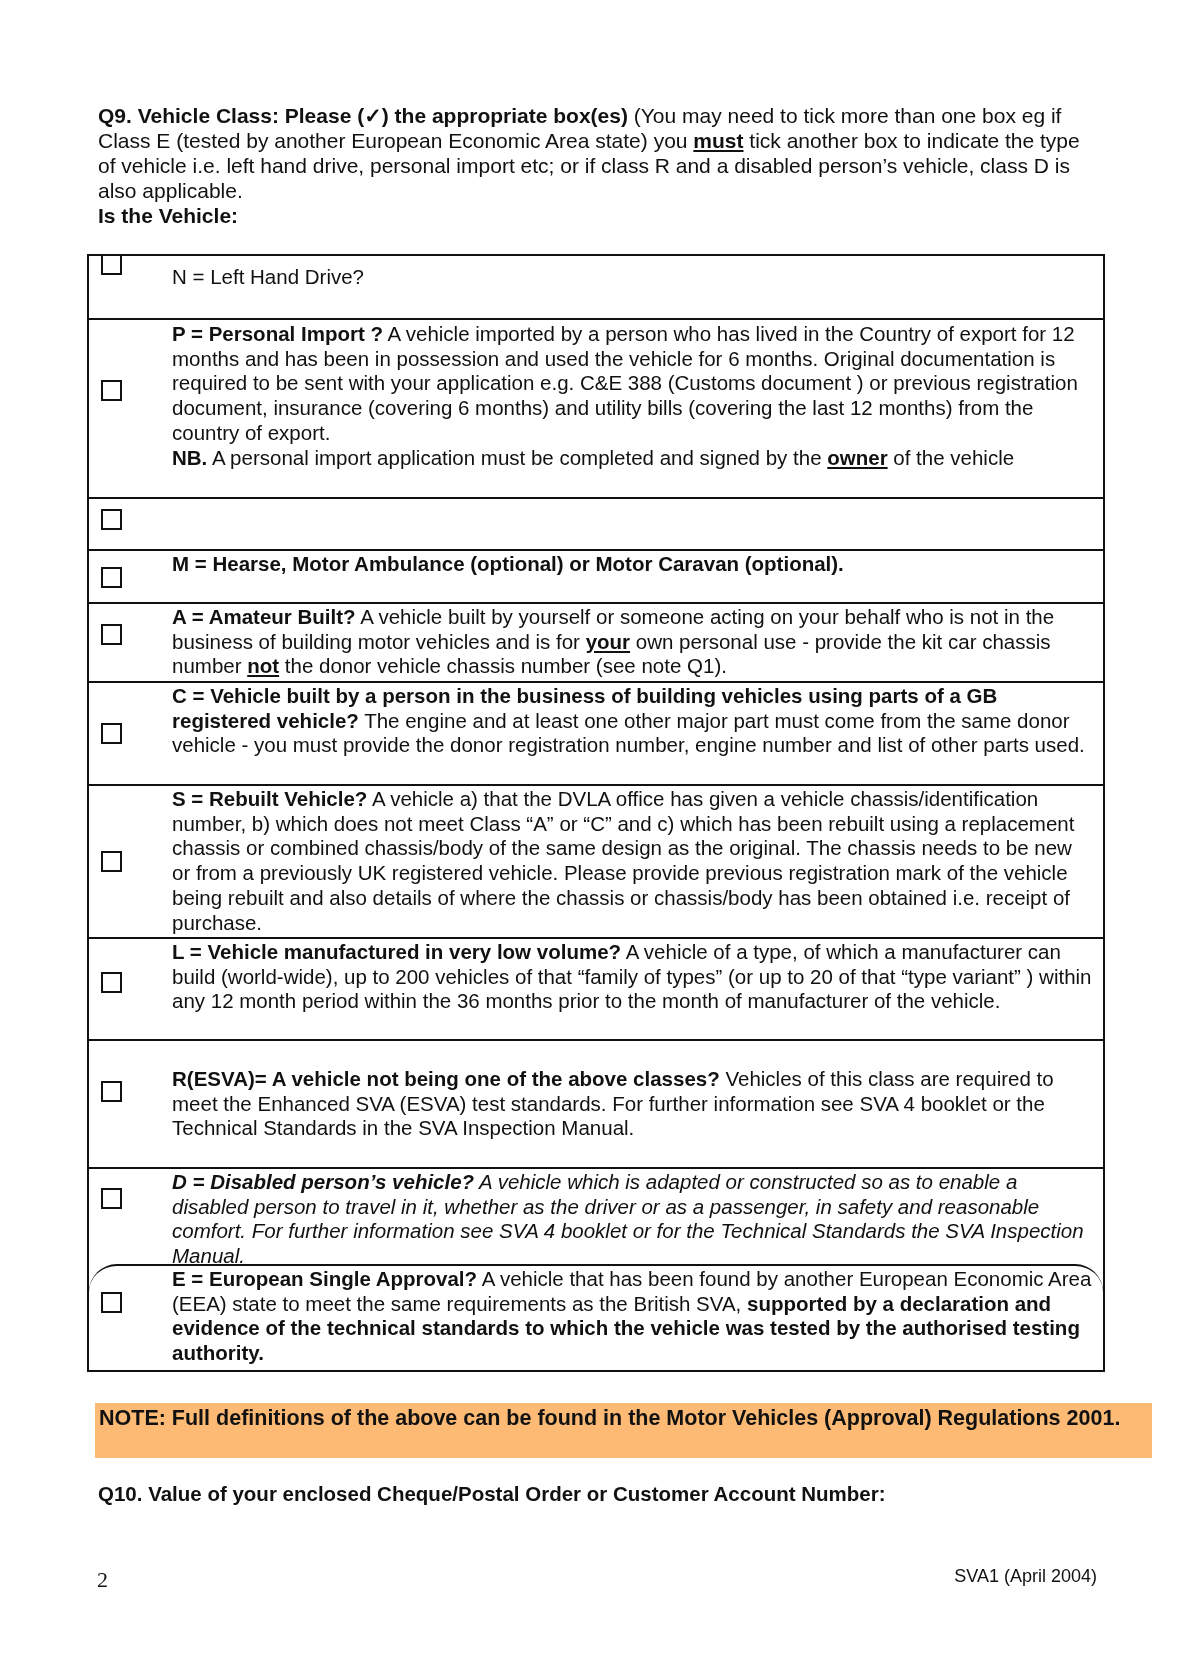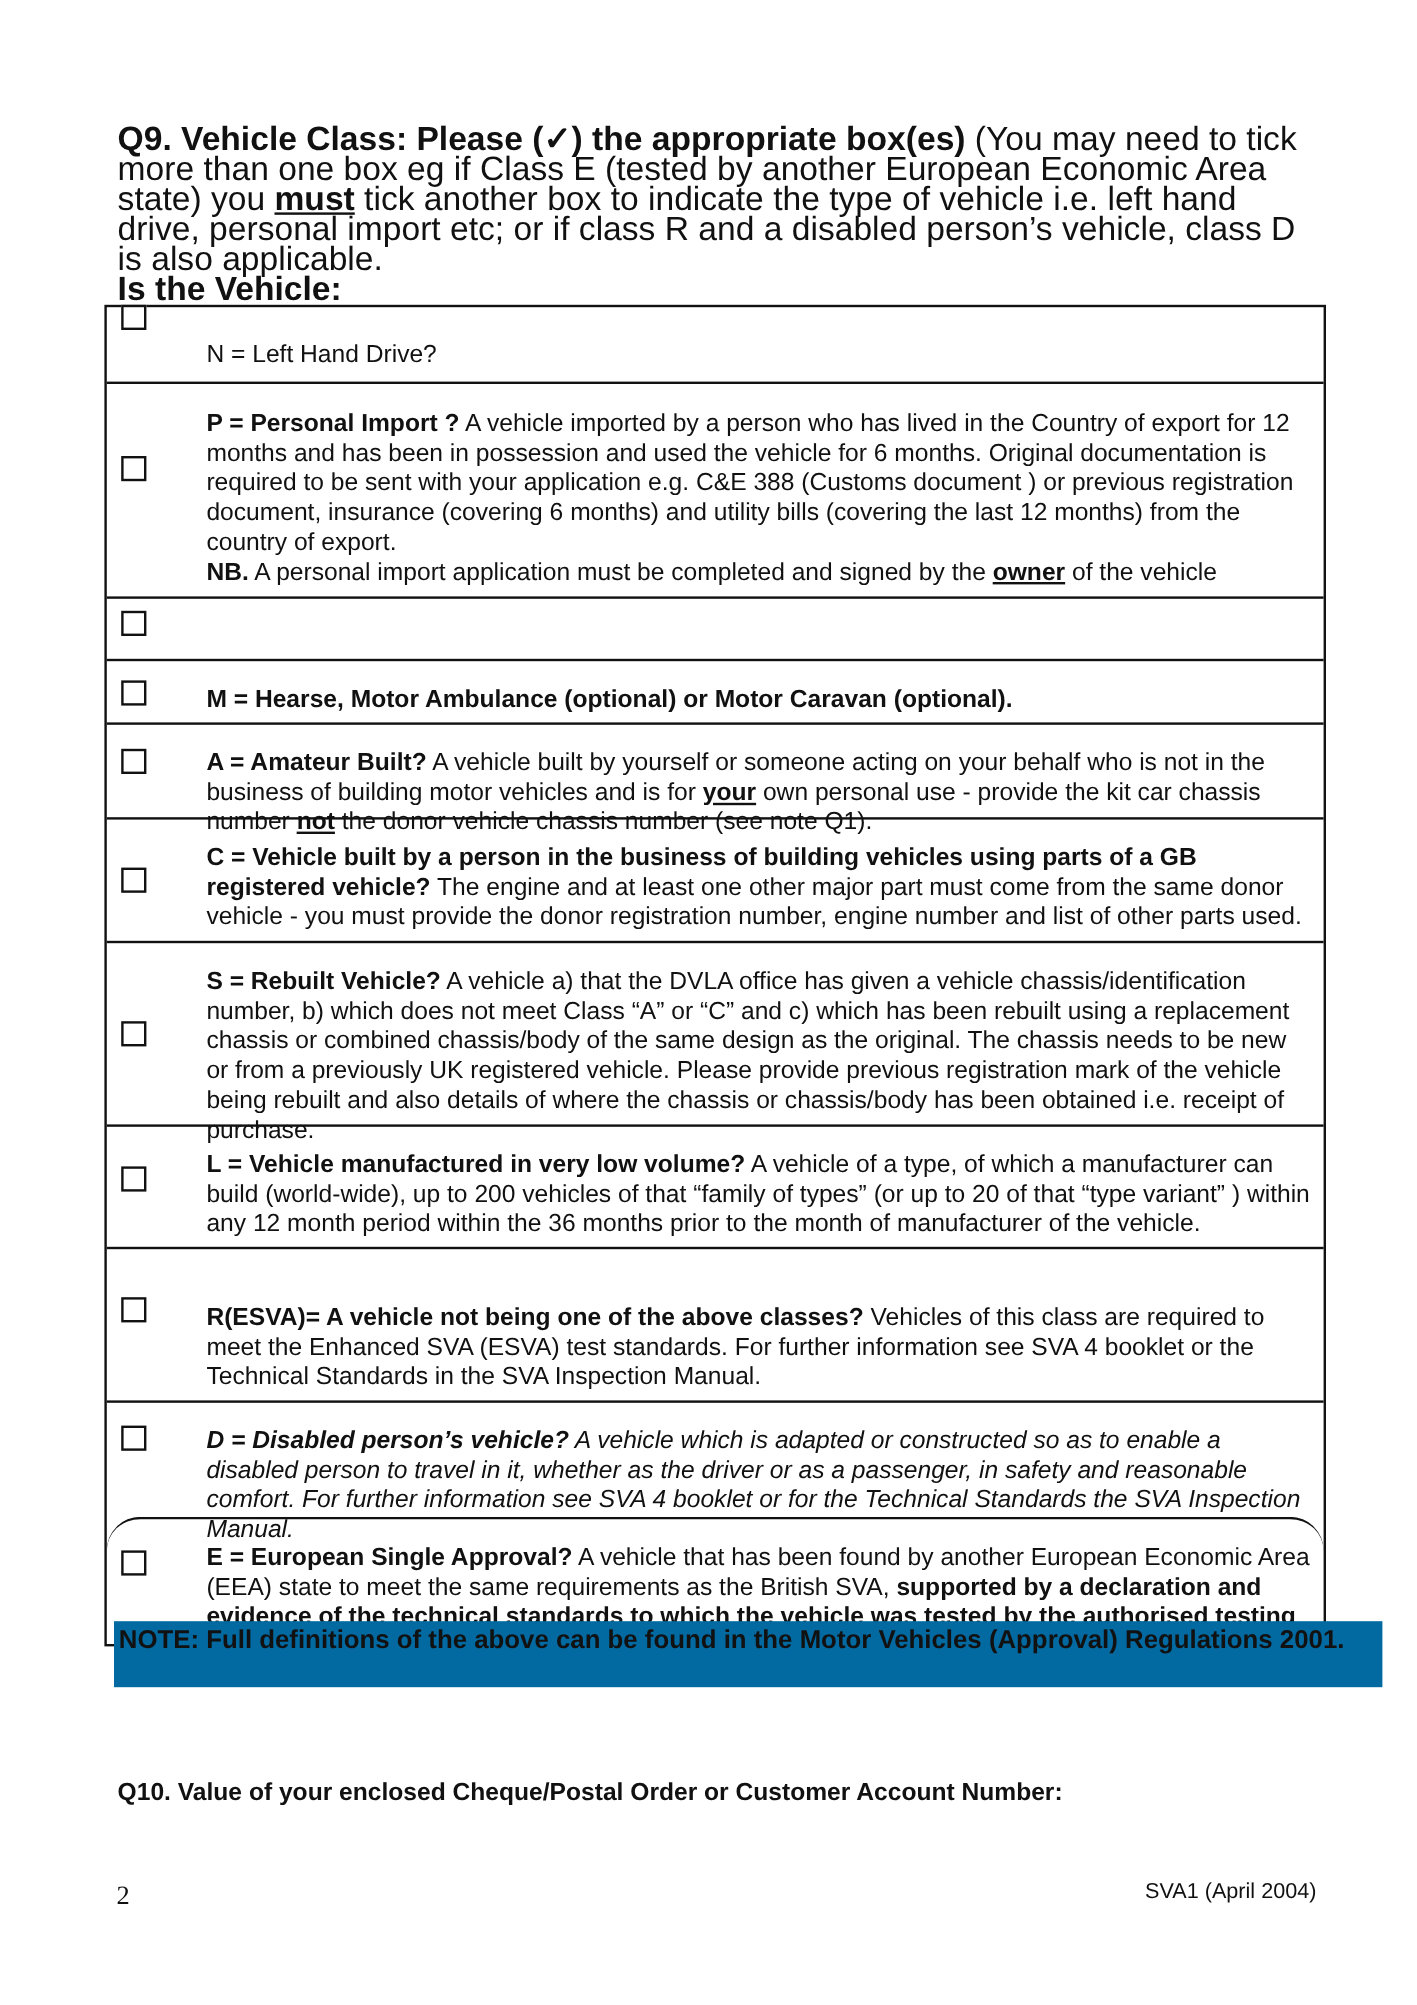--- a/index.html
+++ b/index.html
@@ -1,27 +1,27 @@
 <!DOCTYPE html>
 <html><head>
 <meta charset="utf-8">
 <style>
   html, body { margin:0; padding:0; background:#ffffff; }
   body { width:1181px; height:1671px; position:relative; overflow:hidden;
          font-family:"Liberation Sans", sans-serif; color:#111; }
-  .intro { position:absolute; left:98px; top:103px; width:1000px; font-size:28px; line-height:25px; }
+  .intro { position:absolute; left:98px; top:103px; width:1000px; font-size:21px; line-height:25px; }
   .intro b, .row b { font-weight:bold; }
   .u { text-decoration:underline; font-weight:bold; }
   .tbl { position:absolute; left:87px; top:254px; width:1018px; height:1118px;
          border:2px solid #111; box-sizing:border-box; }
   .row { position:absolute; left:0; right:0; border-top:2px solid #111; box-sizing:border-box; }
   .row.first { border-top:none; }
   .cb { position:absolute; left:12px; width:21px; height:21px; border:2.5px solid #111; box-sizing:border-box; cursor:pointer; background:#fff; }
-  .txt { position:absolute; left:83px; right:10px; font-size:20.5px; line-height:24.7px;margin-top:19px; }
-  .note { position:absolute; left:95px; top:1351px; width:1057px; height:55px; background:#0369a1;
+  .txt { position:absolute; left:83px; right:10px; font-size:20.5px; line-height:24.7px; }
+  .note { position:absolute; left:95px; top:1403px; width:1057px; height:55px; background:#fdba74;
           font-size:21.5px; font-weight:bold; line-height:27px; padding:2px 4px; box-sizing:border-box; }
   .q10 { position:absolute; left:98px; top:1482px; font-size:20.5px; font-weight:bold; }
   .pagenum { position:absolute; left:97px; top:1567px; font-family:"Liberation Serif", serif; font-size:22px; }
   .formref { position:absolute; right:84px; top:1566px; font-size:18px; }
 </style>
 </head>
 <body>
 
 <div class="intro">
   <b>Q9. Vehicle Class: Please (✓) the appropriate box(es)</b><span> (You may need to tick more than one box eg if Class E (tested by another European Economic Area state) you </span><span class="u">must</span><span> tick another box to indicate the type of vehicle i.e. left hand drive, personal import etc; or if class R and a disabled person’s vehicle, class D is also applicable.</span><br>

